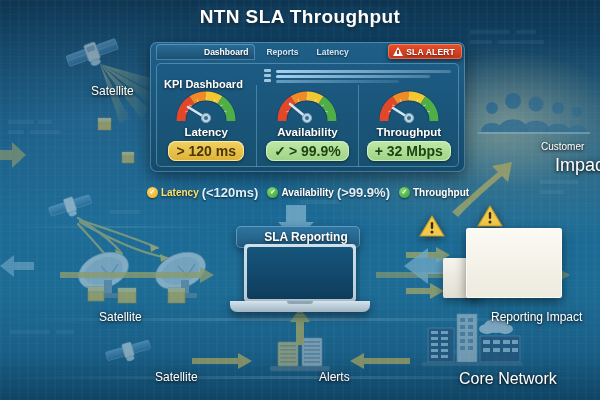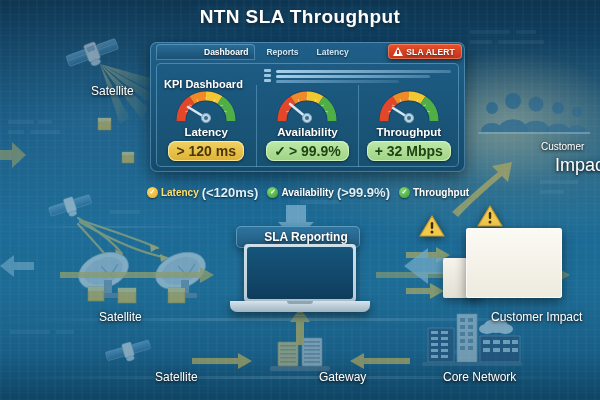--- a/index.html
+++ b/index.html
@@ -605,19 +605,19 @@
       <circle cx="13" cy="18" r="1.5" fill="#3b2d06"></circle>
     </svg>
   </div>
 
   <div id="profile-card"></div>
   <div id="cust-card"></div>
 
   <div class="lbl" style="left:44px;top:84px;font-size:12px;">Satellite</div>
   <div class="lbl" style="left:52px;top:310px;font-size:12px;">Satellite</div>
   <div class="lbl" style="left:108px;top:370px;font-size:12px;">Satellite</div>
-  <div class="lbl" style="left:272px;top:370px;font-size:12px;">Gateway</div>
-  <div class="lbl" style="left:396px;top:370px;font-size:12px;">Core Network</div>
-  <div class="lbl" style="left:444px;top:310px;font-size:12px;">Customer Impact</div>
+  <div class="lbl" style="left:272px;top:370px;font-size:12px;">Alerts</div>
+  <div class="lbl" style="left:412px;top:370px;font-size:16px;">Core Network</div>
+  <div class="lbl" style="left:444px;top:310px;font-size:12px;">Reporting Impact</div>
   <div class="lbl" style="left:494px;top:141px;font-size:10px;">Customer</div>
   <div class="lbl" style="left:508px;top:155px;font-size:18px;">Impact</div>
 
 </div>
 
 </body></html>

